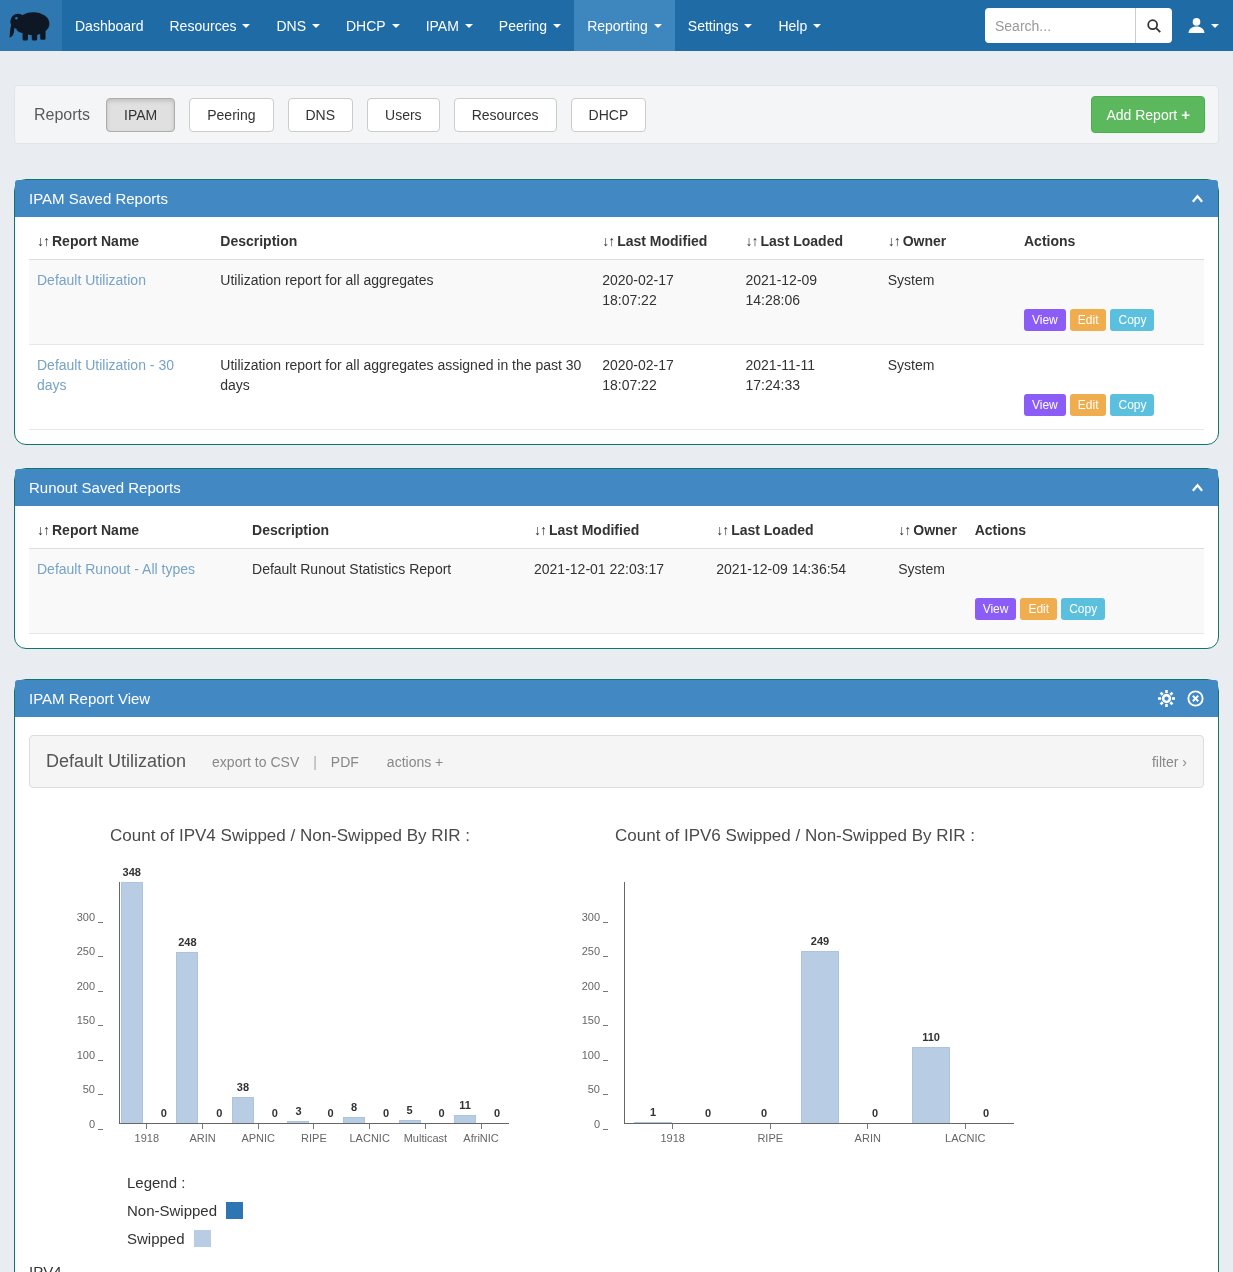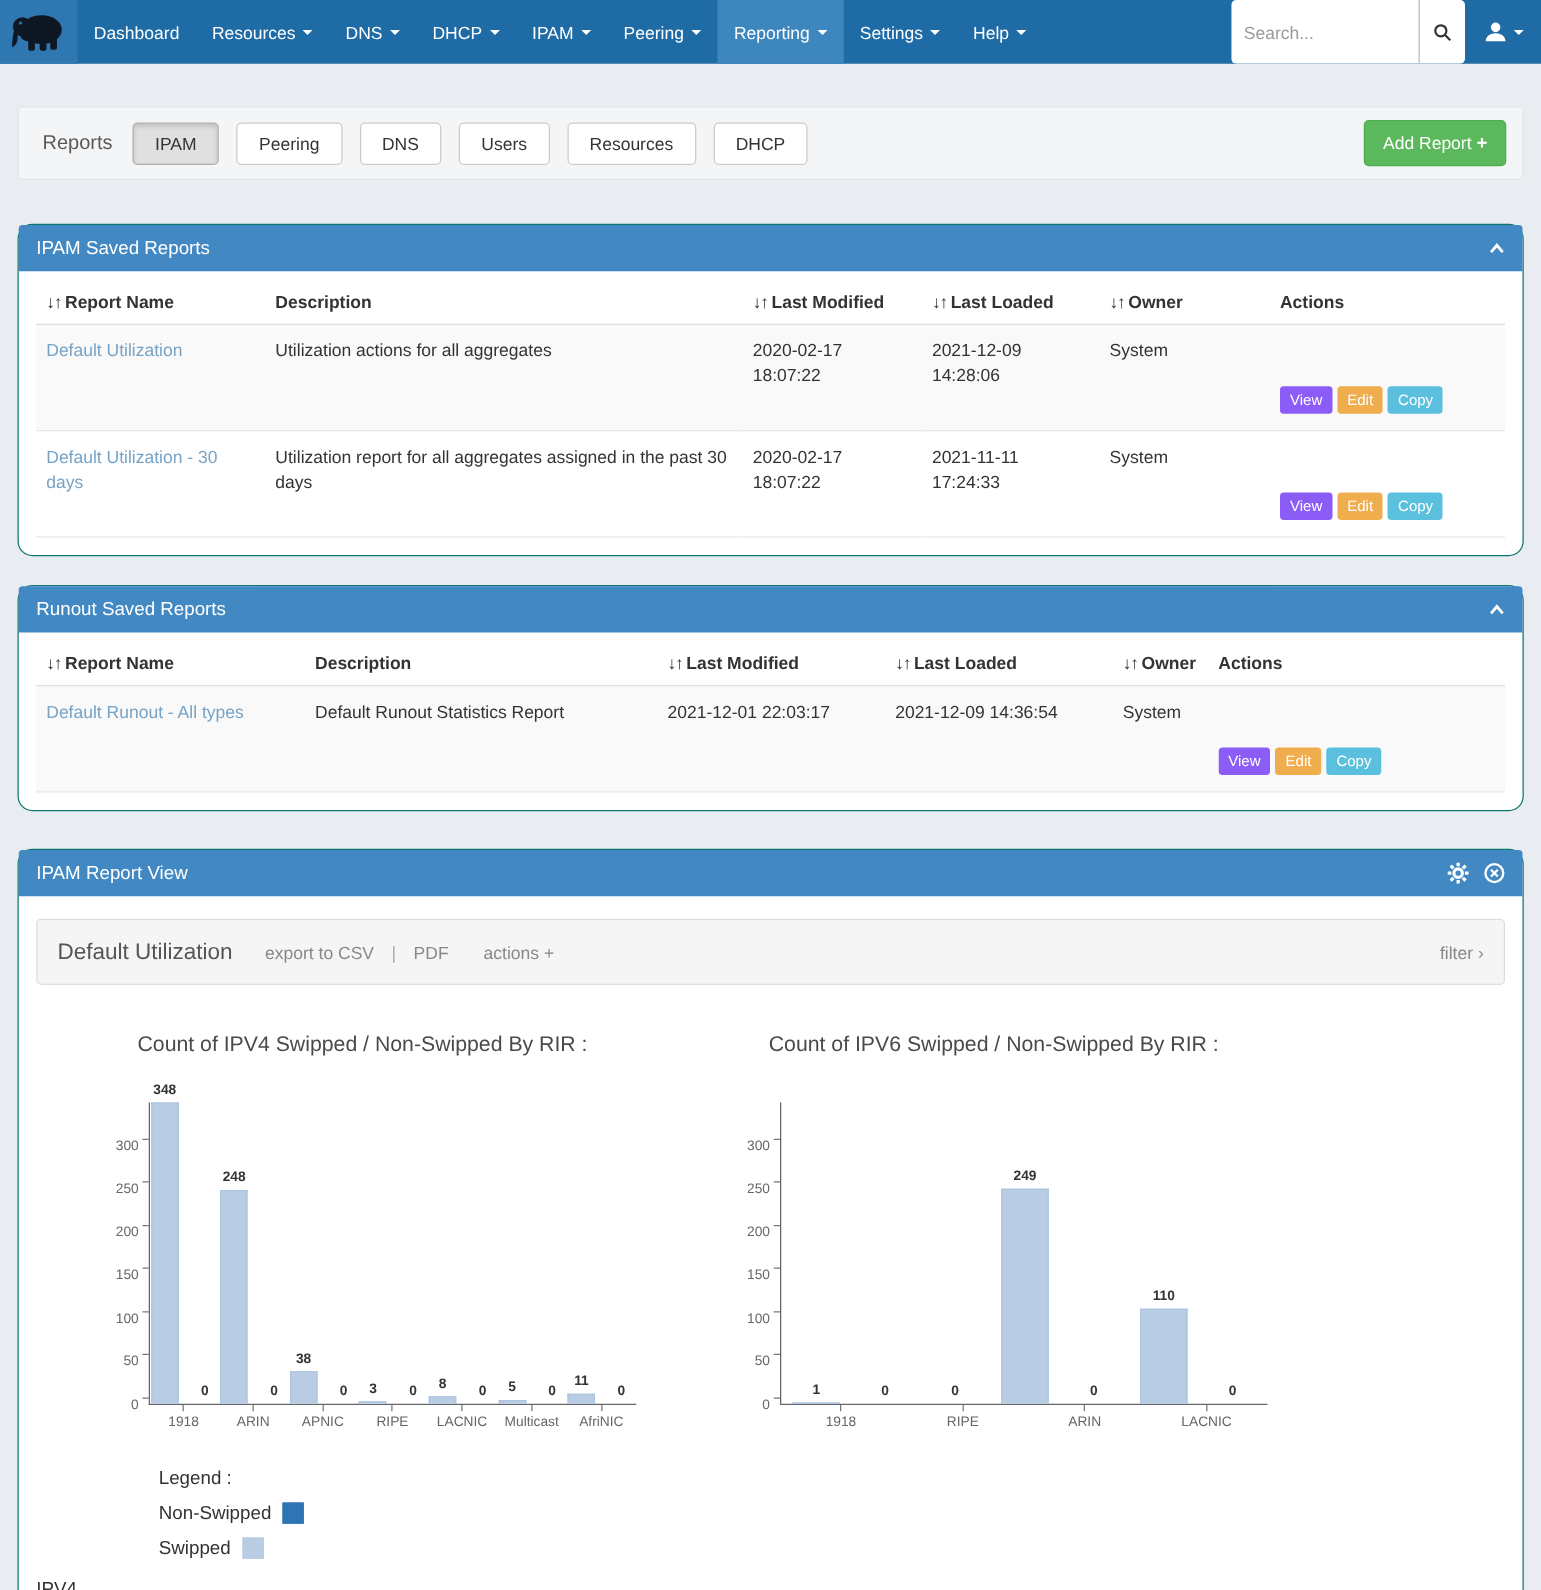--- a/index.html
+++ b/index.html
@@ -11,21 +11,21 @@
     color:#333;
   }
   
   .navbar { height:51px; background:#1e6ba6; display:flex; align-items:stretch; }
   .logo-box { width:62px; background:#2e77b0; display:flex; align-items:center; justify-content:center; cursor:pointer; }
   .nav-items { display:flex; list-style:none; margin:0; padding:0; }
   .nav-item { color:#fff; font-size:14px; padding:0 13px; display:flex; align-items:center; cursor:pointer; white-space:nowrap; }
   .nav-item.active { background:#3d86be; }
   .caret { display:inline-block; width:0; height:0; border-left:4px solid transparent; border-right:4px solid transparent; border-top:4px solid #fff; margin-left:6px; }
   .nav-right { margin-left:auto; display:flex; align-items:center; padding-right:14px; gap:16px; }
-  .search-group { display:flex; height:51px; border-radius:4px; overflow:hidden; }
+  .search-group { display:flex; height:35px; border-radius:4px; overflow:hidden; }
   .search-input { width:150px; border:none; padding:0 10px; font-size:14px; color:#555; outline:none; font-family:"Liberation Sans",sans-serif; }
   .search-input::placeholder { color:#999; }
   .search-btn { width:37px; background:#fff; border:none; border-left:1px solid #ccc; cursor:pointer; display:flex; align-items:center; justify-content:center; }
   .user-menu { display:flex; align-items:center; cursor:pointer; }
   
   .content { padding:0 14px; }
   .reports-toolbar { margin-top:34px; background:#f4f5f7; border:1px solid #e2e4e8; border-radius:4px; padding:10px 13px; display:flex; align-items:center; }
   .reports-label { font-size:16px; color:#5a5a5a; margin:0 16px 0 6px;text-align:right; }
   .tab-btn { background:#fff; border:1px solid #ccc; border-radius:4px; padding:8px 17px; font-size:14px; color:#333; margin-right:14px; cursor:pointer; font-family:"Liberation Sans",sans-serif; }
   .tab-btn.active { background:#e0e0e0; border-color:#adadad; box-shadow:inset 0 2px 4px rgba(0,0,0,.15); }
@@ -58,21 +58,21 @@
   .rv-title { font-size:18px; color:#555; margin-right:26px; }
   .rv-link { font-size:14px; color:#888; margin-right:14px; cursor:pointer; }
   .rv-sep { font-size:14px; color:#aaa; margin-right:14px; }
   .rv-filter { margin-left:auto; color:#888; font-size:14px; cursor:pointer; }
   
   .charts-row { display:flex; padding-left:42px; gap:67px; margin-top:38px; }
   .chart { width:438px; }
   .chart-title { text-align:center; font-size:17px; color:#4a4a4a; margin-bottom:36px; }
   .chart-body { display:flex; }
   .y-axis { position:relative; width:48px; height:242px; flex:none; }
-  .ytick { position:absolute; right:0; height:12px; line-height:12px; display:flex; align-items:flex-start; }
+  .ytick { position:absolute; right:16px; height:12px; line-height:12px; display:flex; align-items:flex-end; }
   .ytick span { font-size:11px; color:#666; margin-right:3px; }
   .ytick i { display:block; width:5px; height:1px; background:#777; }
   .plot { position:relative; width:390px; height:242px; border-left:1px solid #666; border-bottom:1px solid #666; }
   .groups { display:flex; height:100%; align-items:flex-end; justify-content:space-around; }
   .group { display:flex; align-items:flex-end; }
   .slot { display:flex; flex-direction:column; justify-content:flex-end; align-items:center; }
   .val { font-size:11px; font-weight:bold; color:#333; height:14px; line-height:12px; margin-bottom:2px; white-space:nowrap; }
   .bar { width:100%; background:#b8cce4; border:1px solid #adc4e0; border-bottom:none; }
   .x-axis { display:flex; }
   .x-spacer { width:48px; flex:none; }
@@ -204,21 +204,21 @@
               <th><span>Description</span></th>
               <th><span class="sort-glyph">↓↑</span><span>Last Modified</span></th>
               <th><span class="sort-glyph">↓↑</span><span>Last Loaded</span></th>
               <th><span class="sort-glyph">↓↑</span><span>Owner</span></th>
               <th><span>Actions</span></th>
             </tr>
           </thead>
           <tbody>
             <tr>
               <td><a class="report-link">Default Utilization</a></td>
-              <td>Utilization actions for all aggregates</td>
+              <td>Utilization report for all aggregates</td>
               <td>2020-02-17 18:07:22</td>
               <td>2021-12-09 14:28:06</td>
               <td>System</td>
               <td><button class="btn btn-view">View</button><button class="btn btn-edit">Edit</button><button class="btn btn-copy">Copy</button></td>
             </tr>
             <tr>
               <td><a class="report-link">Default Utilization - 30 days</a></td>
               <td>Utilization report for all aggregates assigned in the past 30 days</td>
               <td>2020-02-17 18:07:22</td>
               <td>2021-11-11 17:24:33</td>

